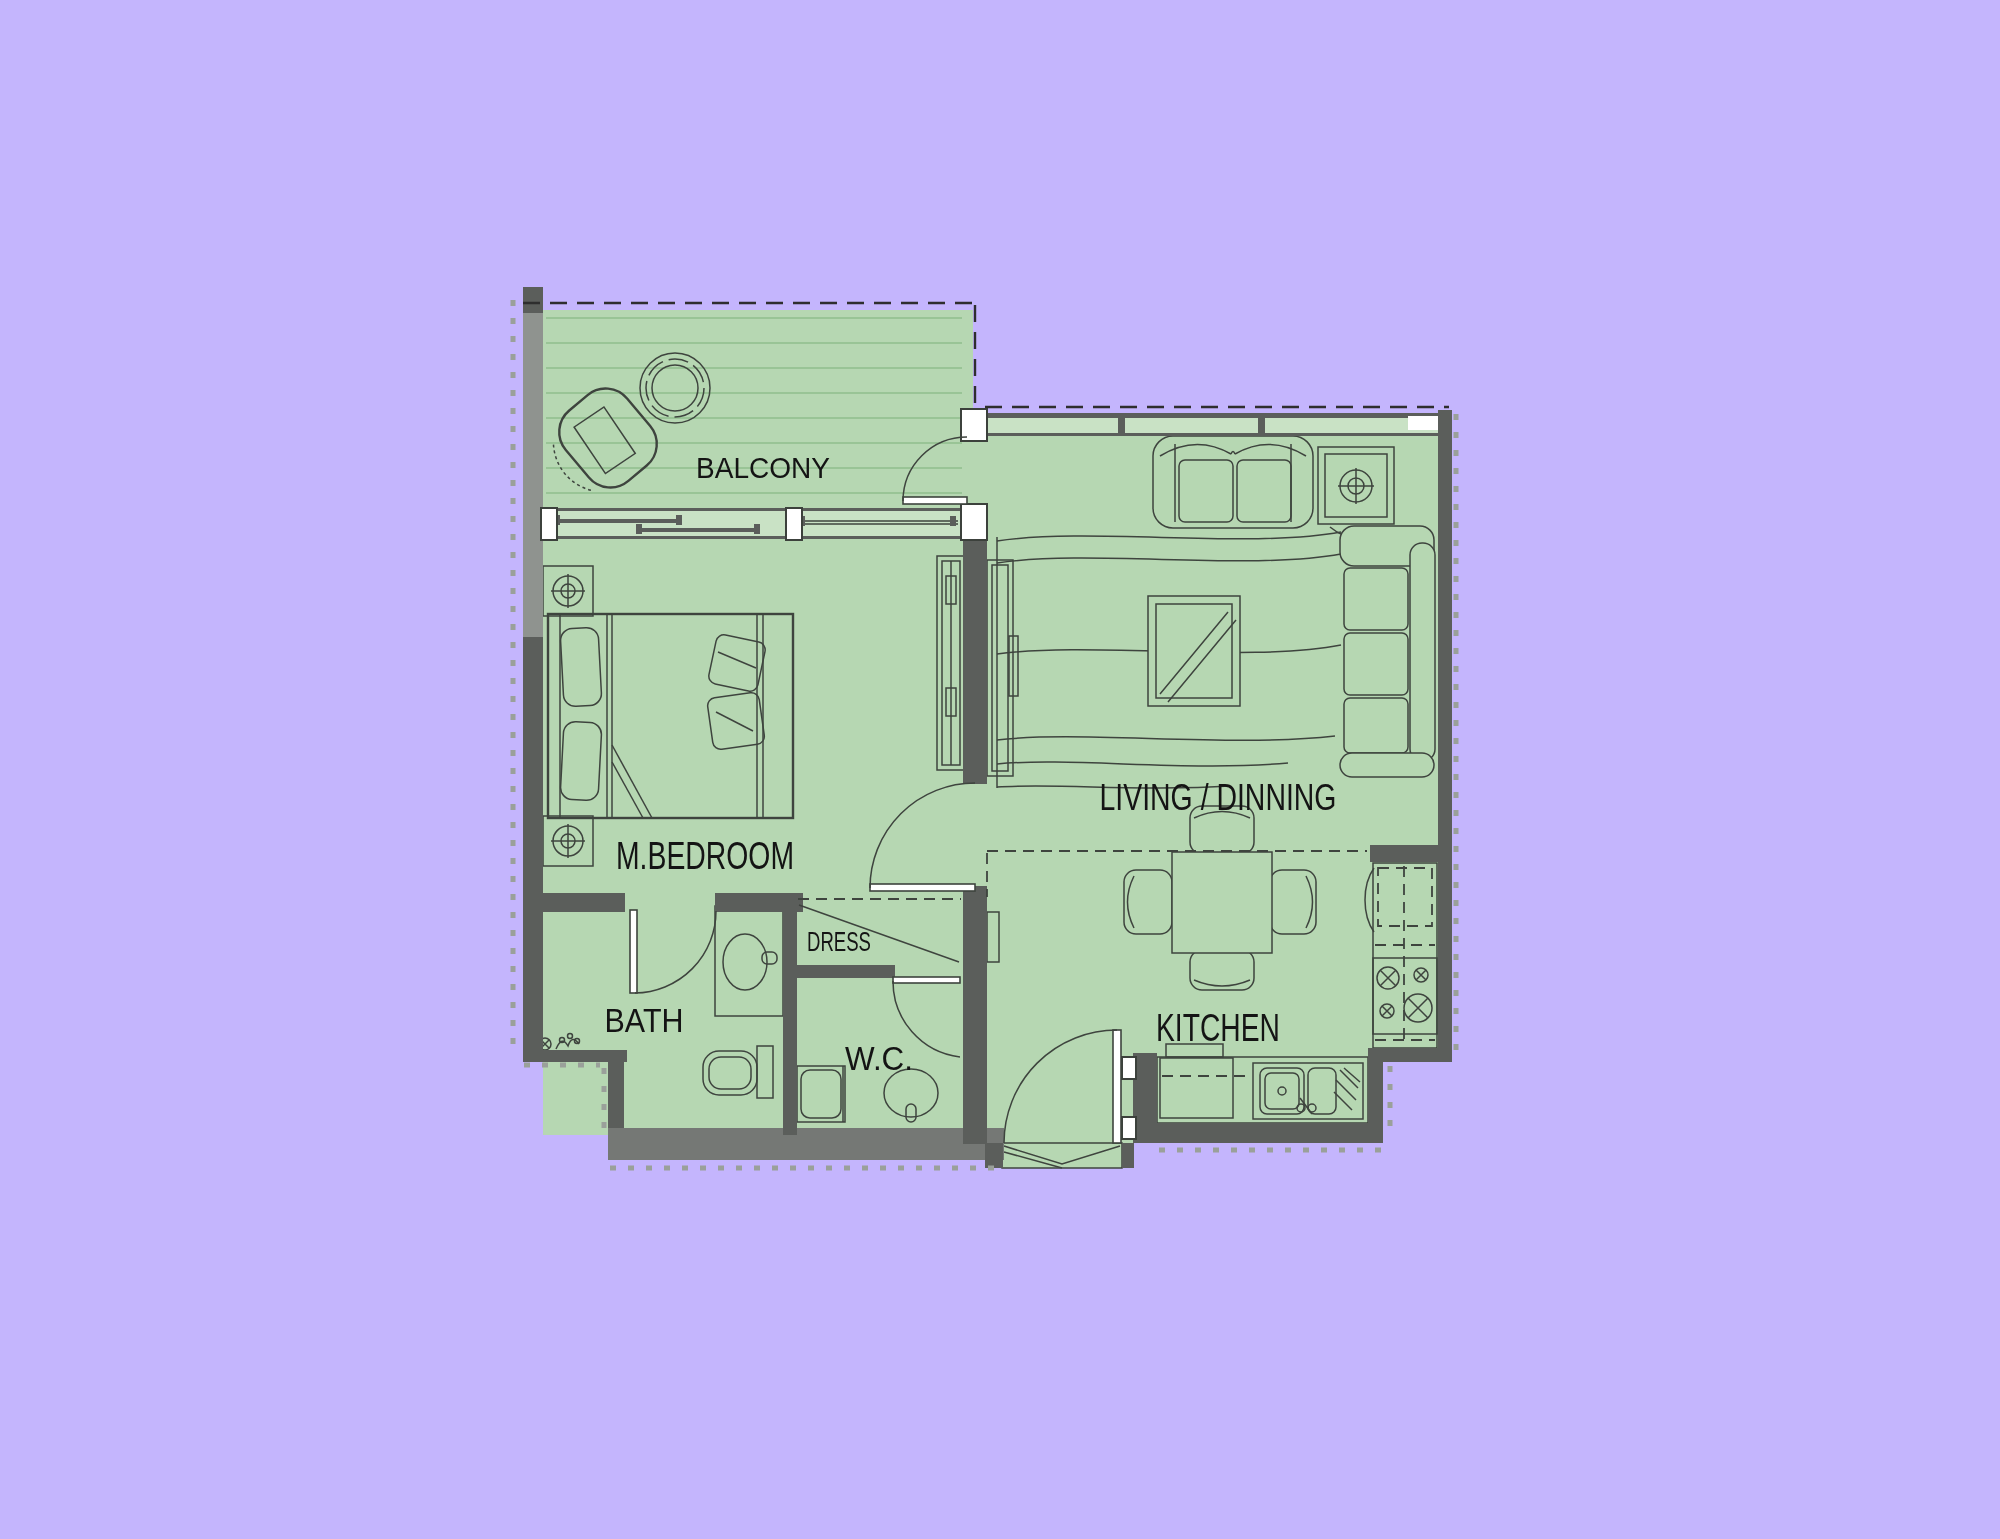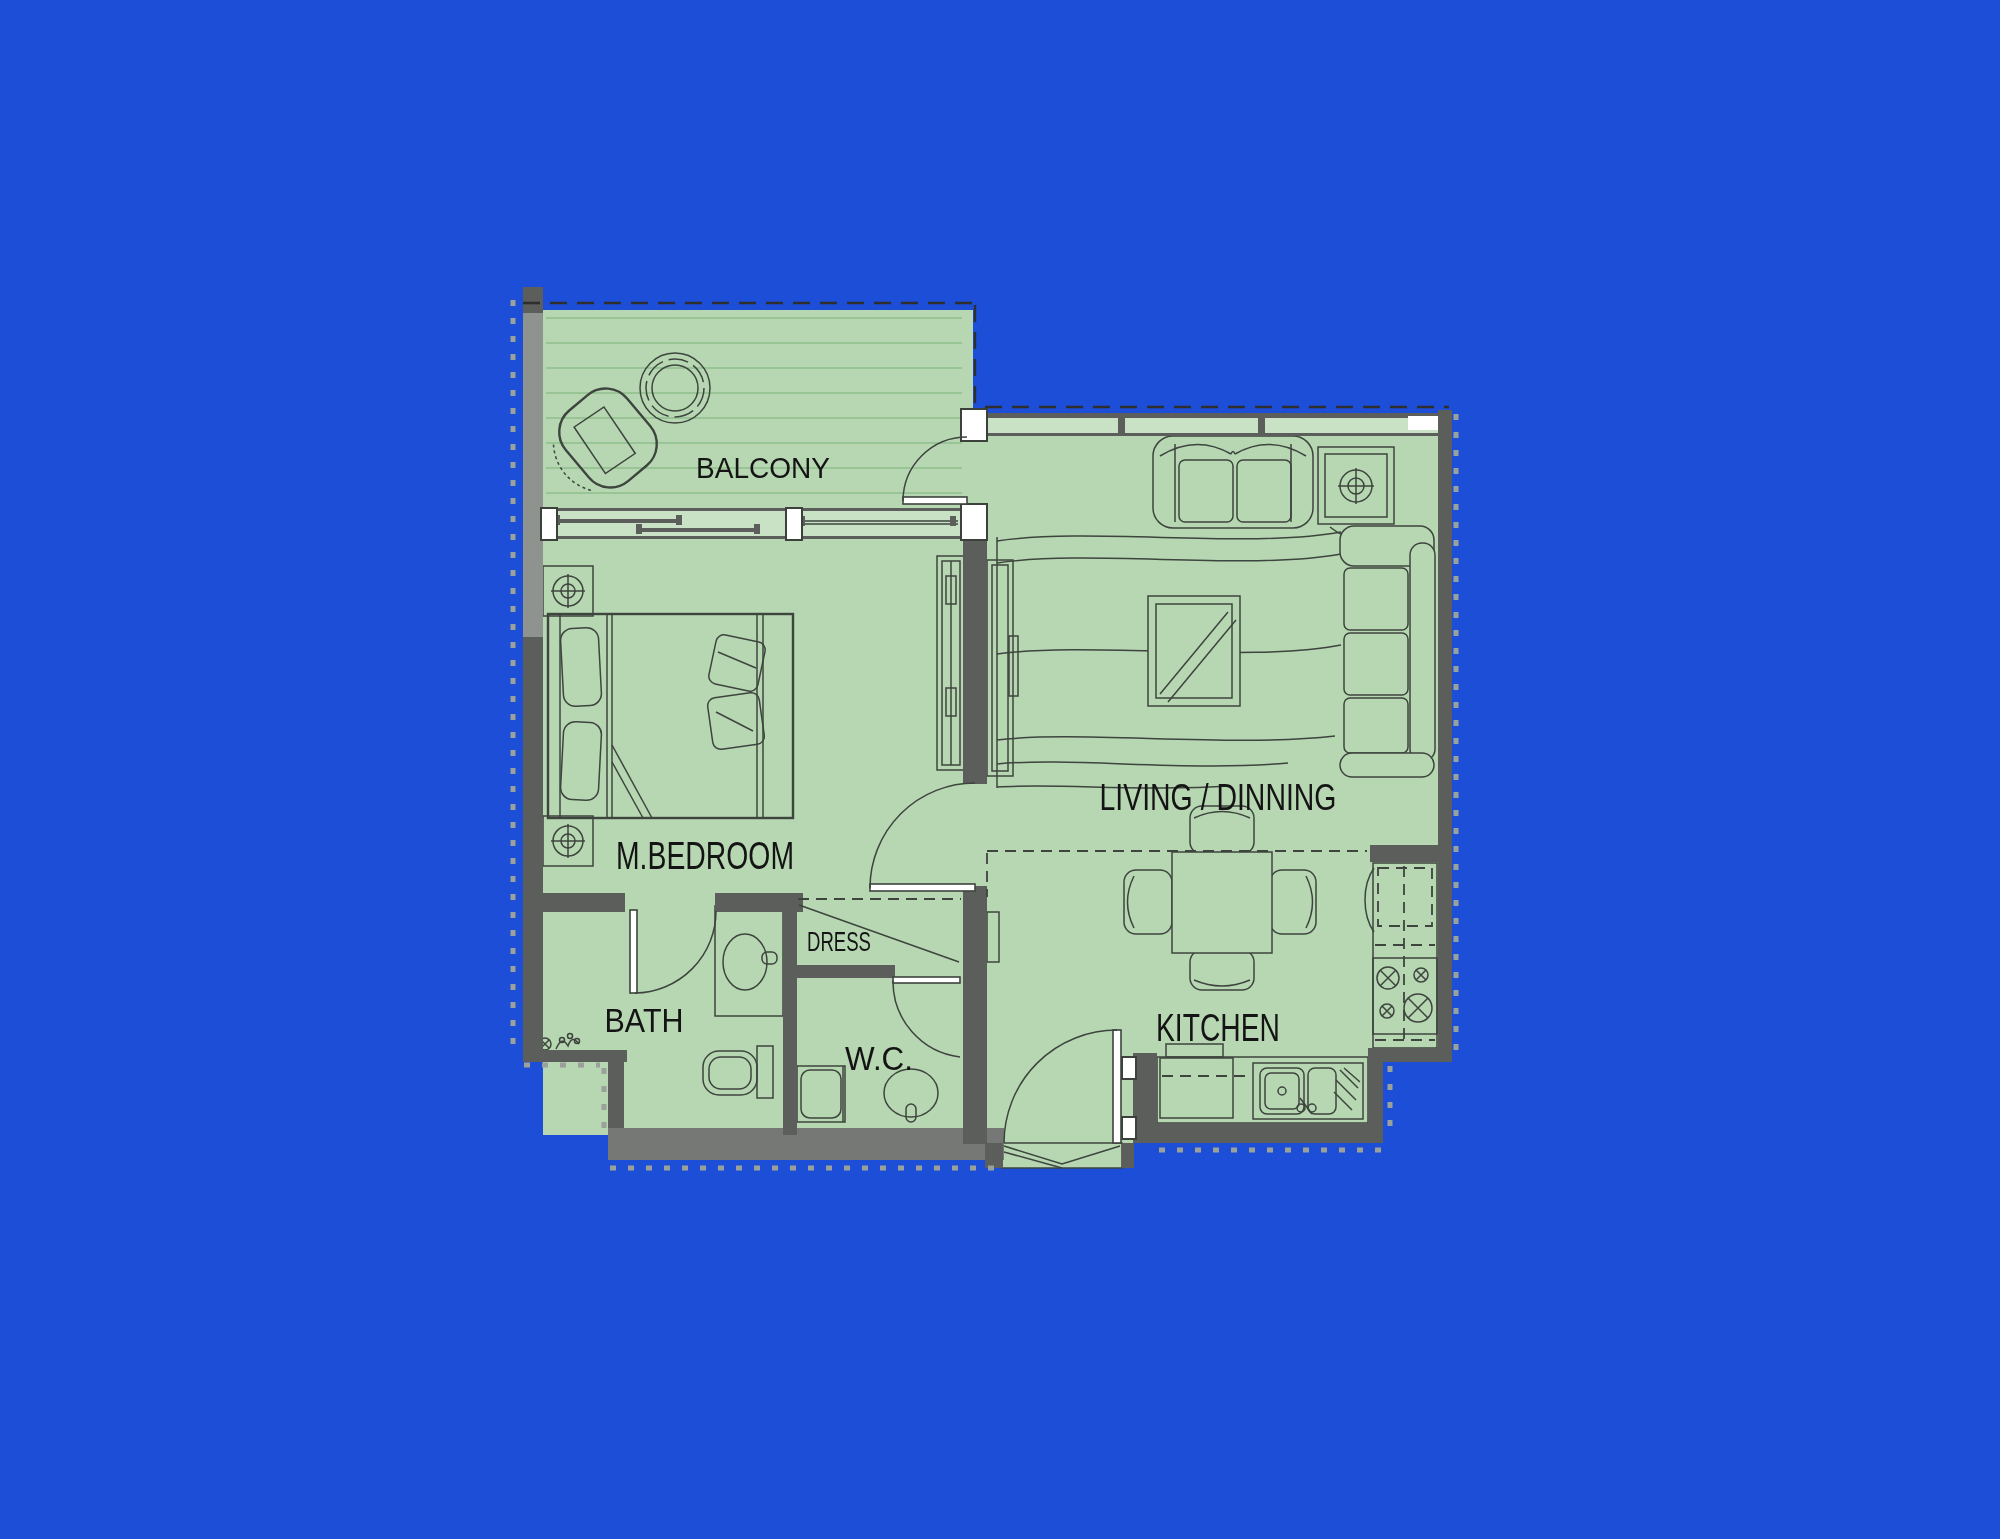--- a/index.html
+++ b/index.html
@@ -1,16 +1,16 @@
 <!DOCTYPE html>
 <html style="--floor: #b6d7b2; --glazing: #c9e2c5; --deck: #8fbe8c; --wall: #5b5e5b; --wall_light: #8f938f; --band: #757875; --line: #3e443e; --label: #141414; --dash: #2e2e2e; --tick: #9aa09a;"><head>
 <meta charset="utf-8">
 <style>
   html,body{margin:0;padding:0;background:#ffffff;}
-  .canvas{position:relative;width:2000px;height:1539px;background:#1d4ed8;overflow:hidden;}
+  .canvas{position:relative;width:2000px;height:1539px;background:#c4b5fd;overflow:hidden;}
   svg{position:absolute;left:0;top:0;}
   .ln{fill:none;stroke:var(--line);stroke-width:1.5;}
   .ln2{fill:none;stroke:var(--line);stroke-width:2.4;}
   .ffil{fill:var(--floor);stroke:var(--line);stroke-width:1.5;}
   .flr{fill:var(--floor);}
   .wal{fill:var(--wall);}
   .wll{fill:var(--wall_light);}
   .bnd{fill:var(--band);}
   .glz{fill:var(--glazing);}
   .frame{fill:#ffffff;stroke:#3c413c;stroke-width:2;}

